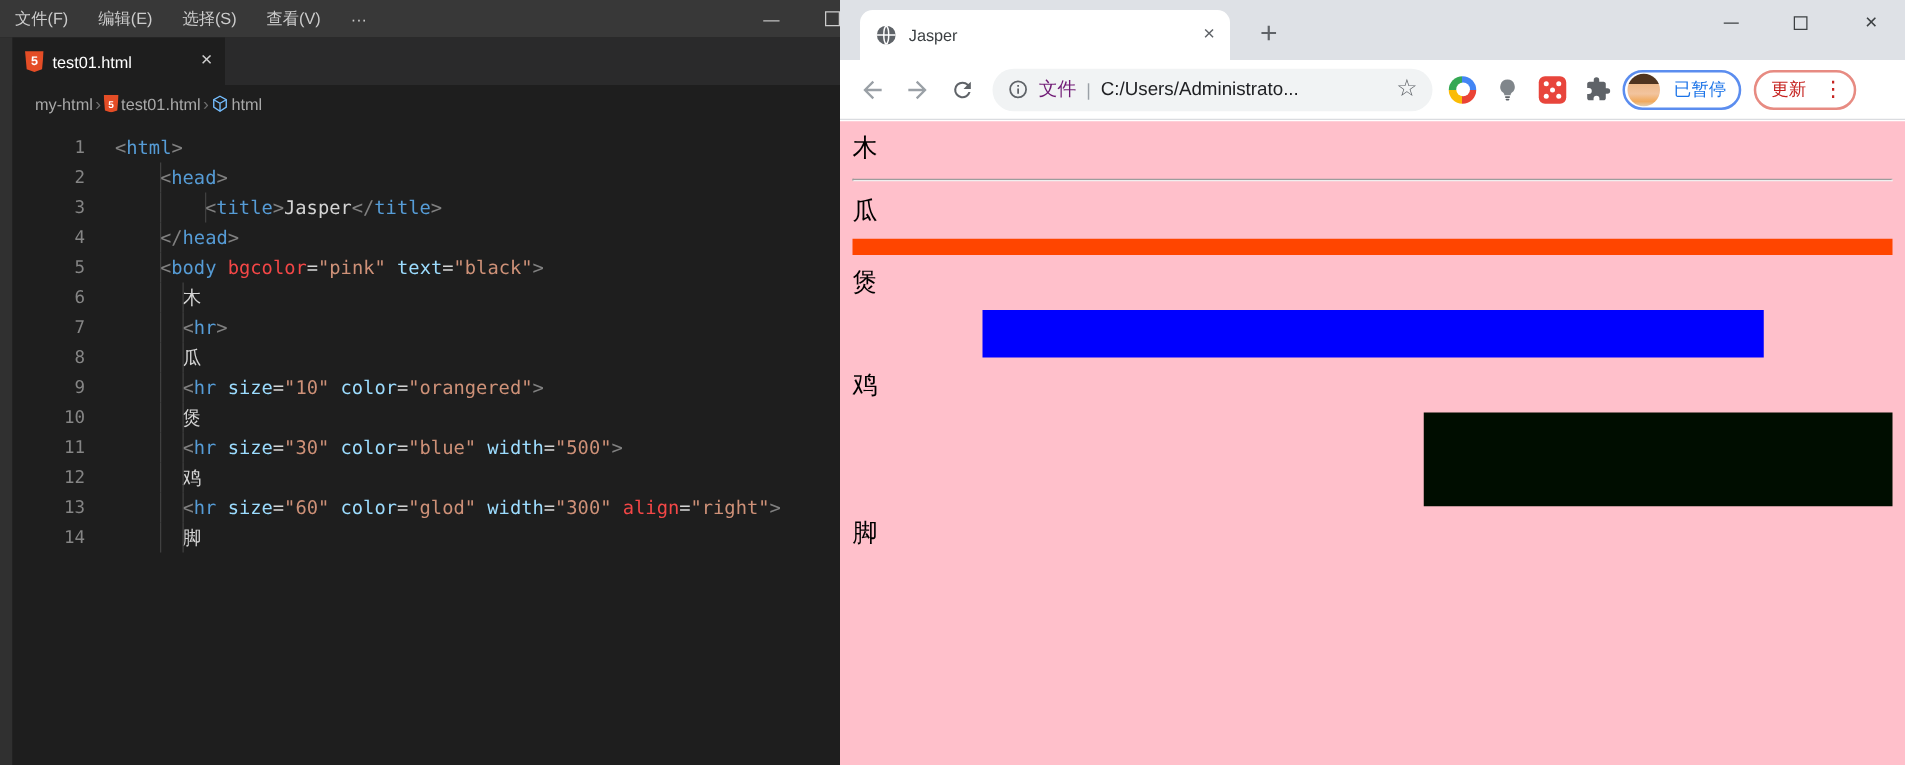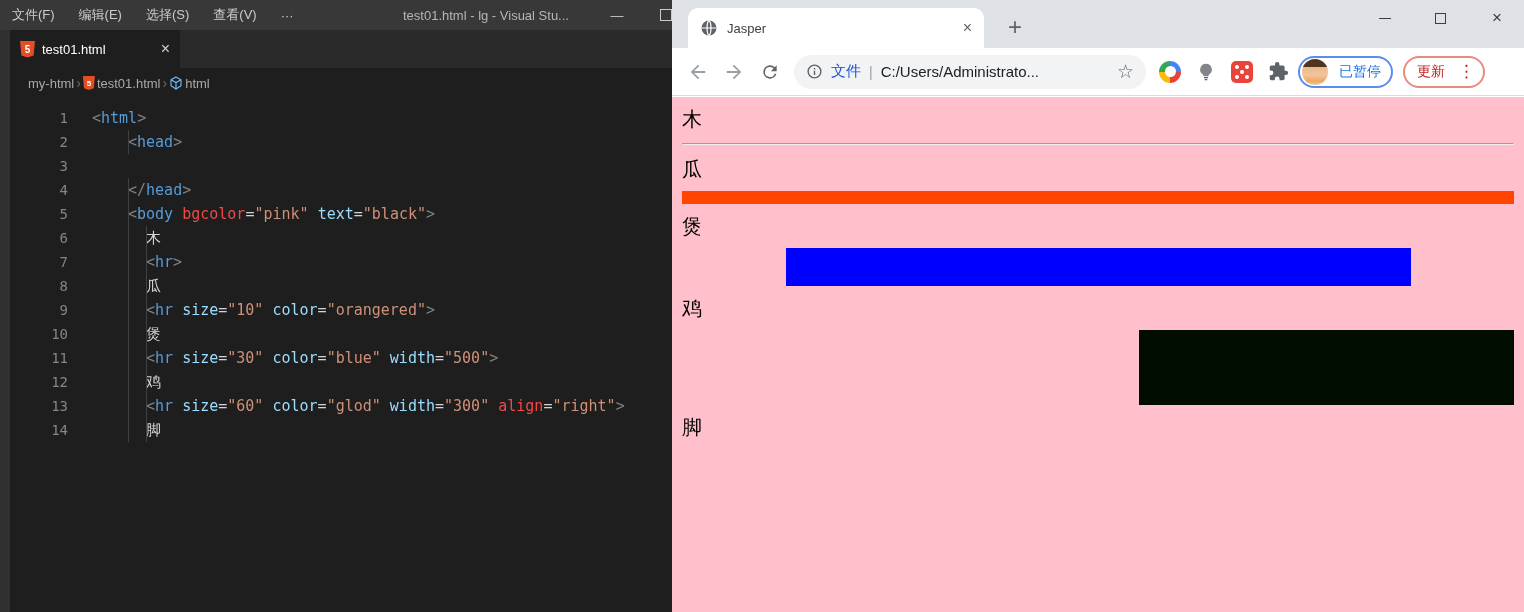--- a/index.html
+++ b/index.html
@@ -56,21 +56,21 @@
   .cr-win { position:absolute; top:0; width:46px; height:36px; display:flex; align-items:center; justify-content:center; color:#3c4043; }
   .cr-win.min { left:690px; } .cr-win.max { left:745px; } .cr-win.close { left:802px; font-size:17px; }
   .max-box { width:11px; height:11px; border:1px solid #3c4043; }
   .min-line { width:12px; height:0; border-top:1.5px solid #3c4043; }
 
   .cr-toolbar { position:absolute; left:0; top:48px; width:852px; height:48px; background:#ffffff;
                 border-bottom:1px solid #dadce0; display:flex; align-items:center; padding:0 10px; gap:4px; }
   .tb-btn { width:32px; height:32px; border-radius:50%; display:flex; align-items:center; justify-content:center; flex:none; }
   .omnibox { width:352px; height:34px; background:#f1f3f4; border-radius:17px; display:flex;
              align-items:center; padding:0 12px; gap:8px; margin:0 4px; flex:none; }
-  .omni-scheme { color:#1d4ed8; font-size:15px; white-space:nowrap; }
+  .omni-scheme { color:#701a75; font-size:15px; white-space:nowrap; }
   .omni-div { color:#9aa0a6; font-size:14px; }
   .omni-path { color:#202124; font-size:15px; white-space:nowrap; overflow:hidden; flex:1; }
   .omni-star { margin-left:auto; color:#5f6368; font-size:19px; line-height:1; }
   .ring-icon { width:22px; height:22px; border-radius:50%;
     background:conic-gradient(#4285f4 0 25%, #ea4335 25% 50%, #fbbc05 50% 75%, #34a853 75% 100%);
     display:flex; align-items:center; justify-content:center; }
   .ring-icon i { width:11px; height:11px; border-radius:50%; background:#ffffff; }
   .dice-icon { width:22px; height:22px; background:#e8453c; border-radius:5px; position:relative; }
   .dice-icon i { position:absolute; width:4px; height:4px; border-radius:50%; background:#ffffff; }
   .dice-icon i:nth-child(1){left:4px;top:4px;} .dice-icon i:nth-child(2){right:4px;top:4px;}
@@ -97,21 +97,20 @@
 
 <div id="stage">
 
   <div id="vscode">
     <div class="vsc-titlebar">
       <span class="vsc-menu">文件(F)</span>
       <span class="vsc-menu">编辑(E)</span>
       <span class="vsc-menu">选择(S)</span>
       <span class="vsc-menu">查看(V)</span>
       <span class="vsc-menu">···</span>
-      <span class="vsc-title">test01.html - lg - Visual Stu...</span>
       <span class="vsc-win-min">—</span>
       <span class="vsc-win-max"></span>
     </div>
     <div class="vsc-sliver"></div>
     <div class="vsc-tabbar">
       <div class="vsc-tab">
         <span class="html5-badge">5</span>
         <span>test01.html</span>
         <span class="vsc-tab-close">×</span>
       </div>
@@ -134,20 +133,21 @@
         <div class="code-line">
           <span class="ln">1</span>
           <span class="code-content" style="padding-left: 0px;"><span class="tk-p">&lt;</span><span class="tk-tag">html</span><span class="tk-p">&gt;</span></span>
         </div>
         <div class="code-line">
           <span class="ln">2</span>
           <span class="code-content" style="padding-left: 36px;"><i class="guide" style="left: 36px;"></i><span class="tk-p">&lt;</span><span class="tk-tag">head</span><span class="tk-p">&gt;</span></span>
         </div>
         <div class="code-line">
           <span class="ln">3</span>
+          <span class="code-content" style="padding-left: 72px;"><i class="guide" style="left: 36px;"></i><i class="guide" style="left: 72px;"></i><span class="tk-p">&lt;</span><span class="tk-tag">title</span><span class="tk-p">&gt;</span><span class="tk-txt">Jasper</span><span class="tk-p">&lt;/</span><span class="tk-tag">title</span><span class="tk-p">&gt;</span></span>
         </div>
         <div class="code-line">
           <span class="ln">4</span>
           <span class="code-content" style="padding-left: 36px;"><i class="guide" style="left: 36px;"></i><span class="tk-p">&lt;/</span><span class="tk-tag">head</span><span class="tk-p">&gt;</span></span>
         </div>
         <div class="code-line">
           <span class="ln">5</span>
           <span class="code-content" style="padding-left: 36px;"><i class="guide" style="left: 36px;"></i><span class="tk-p">&lt;</span><span class="tk-tag">body</span><span class="tk-txt"> </span><span class="tk-bad">bgcolor</span><span class="tk-eq">=</span><span class="tk-str">"pink"</span><span class="tk-txt"> </span><span class="tk-attr">text</span><span class="tk-eq">=</span><span class="tk-str">"black"</span><span class="tk-p">&gt;</span></span>
         </div>
         <div class="code-line">

